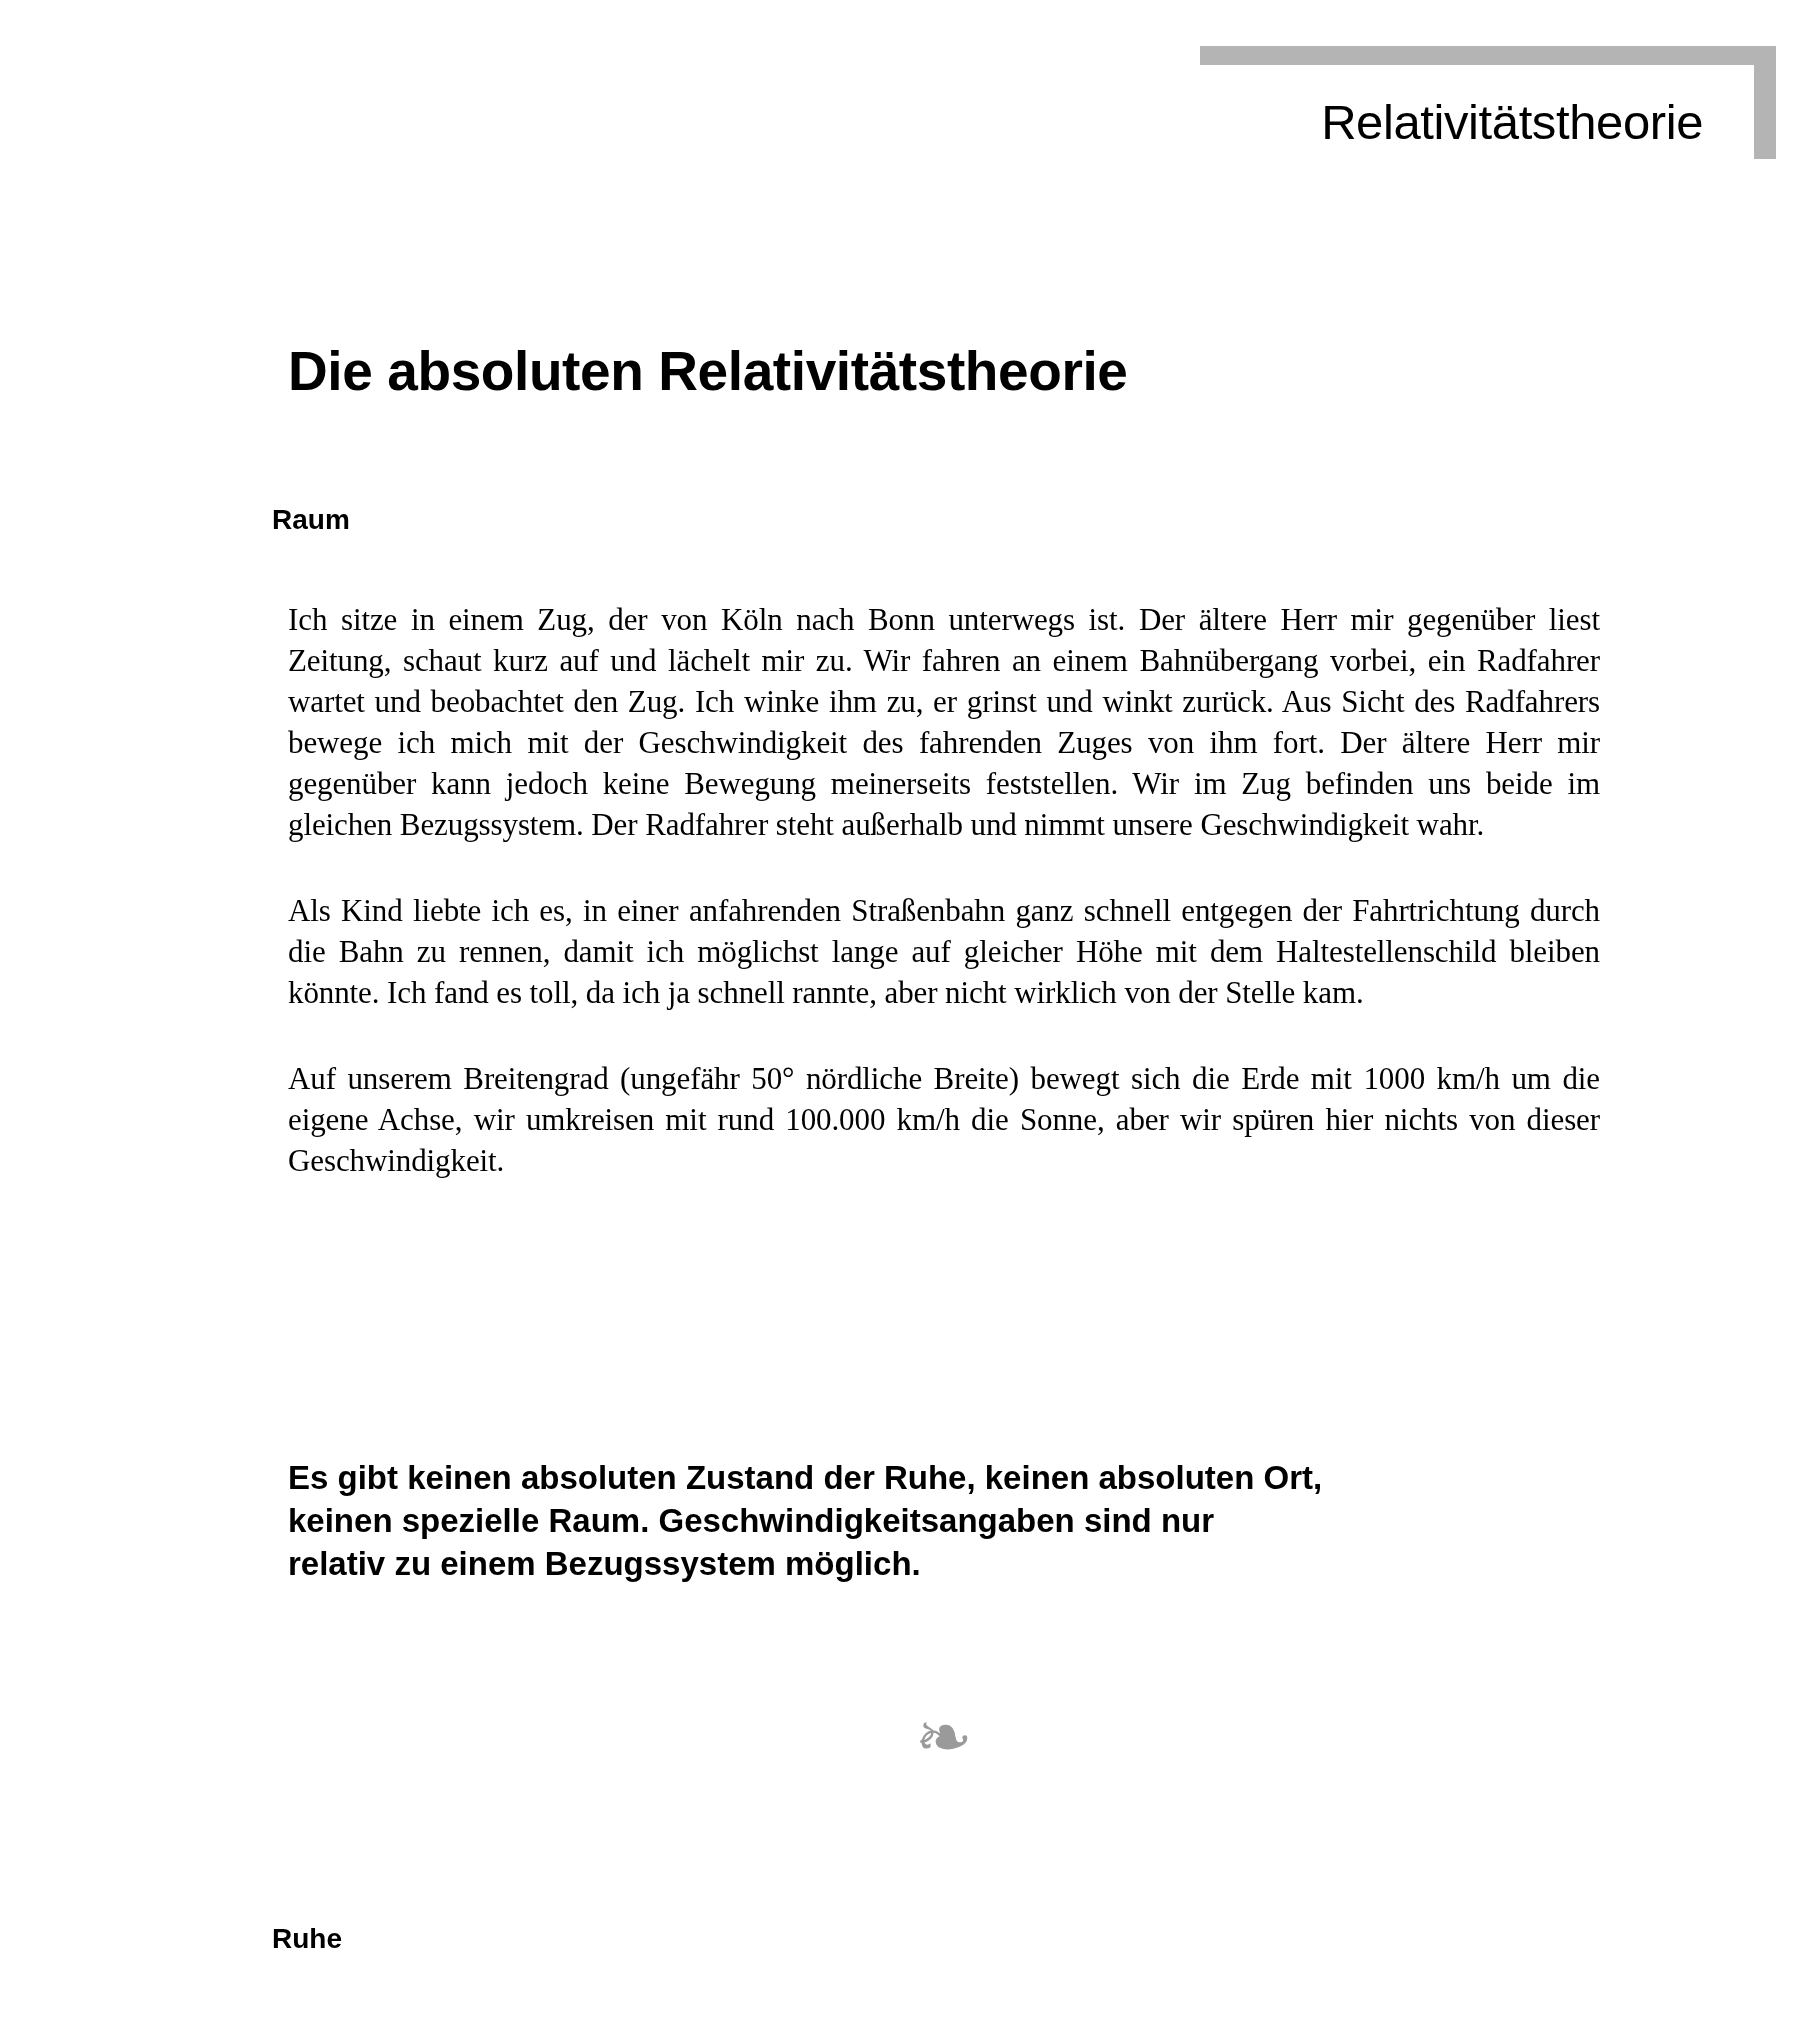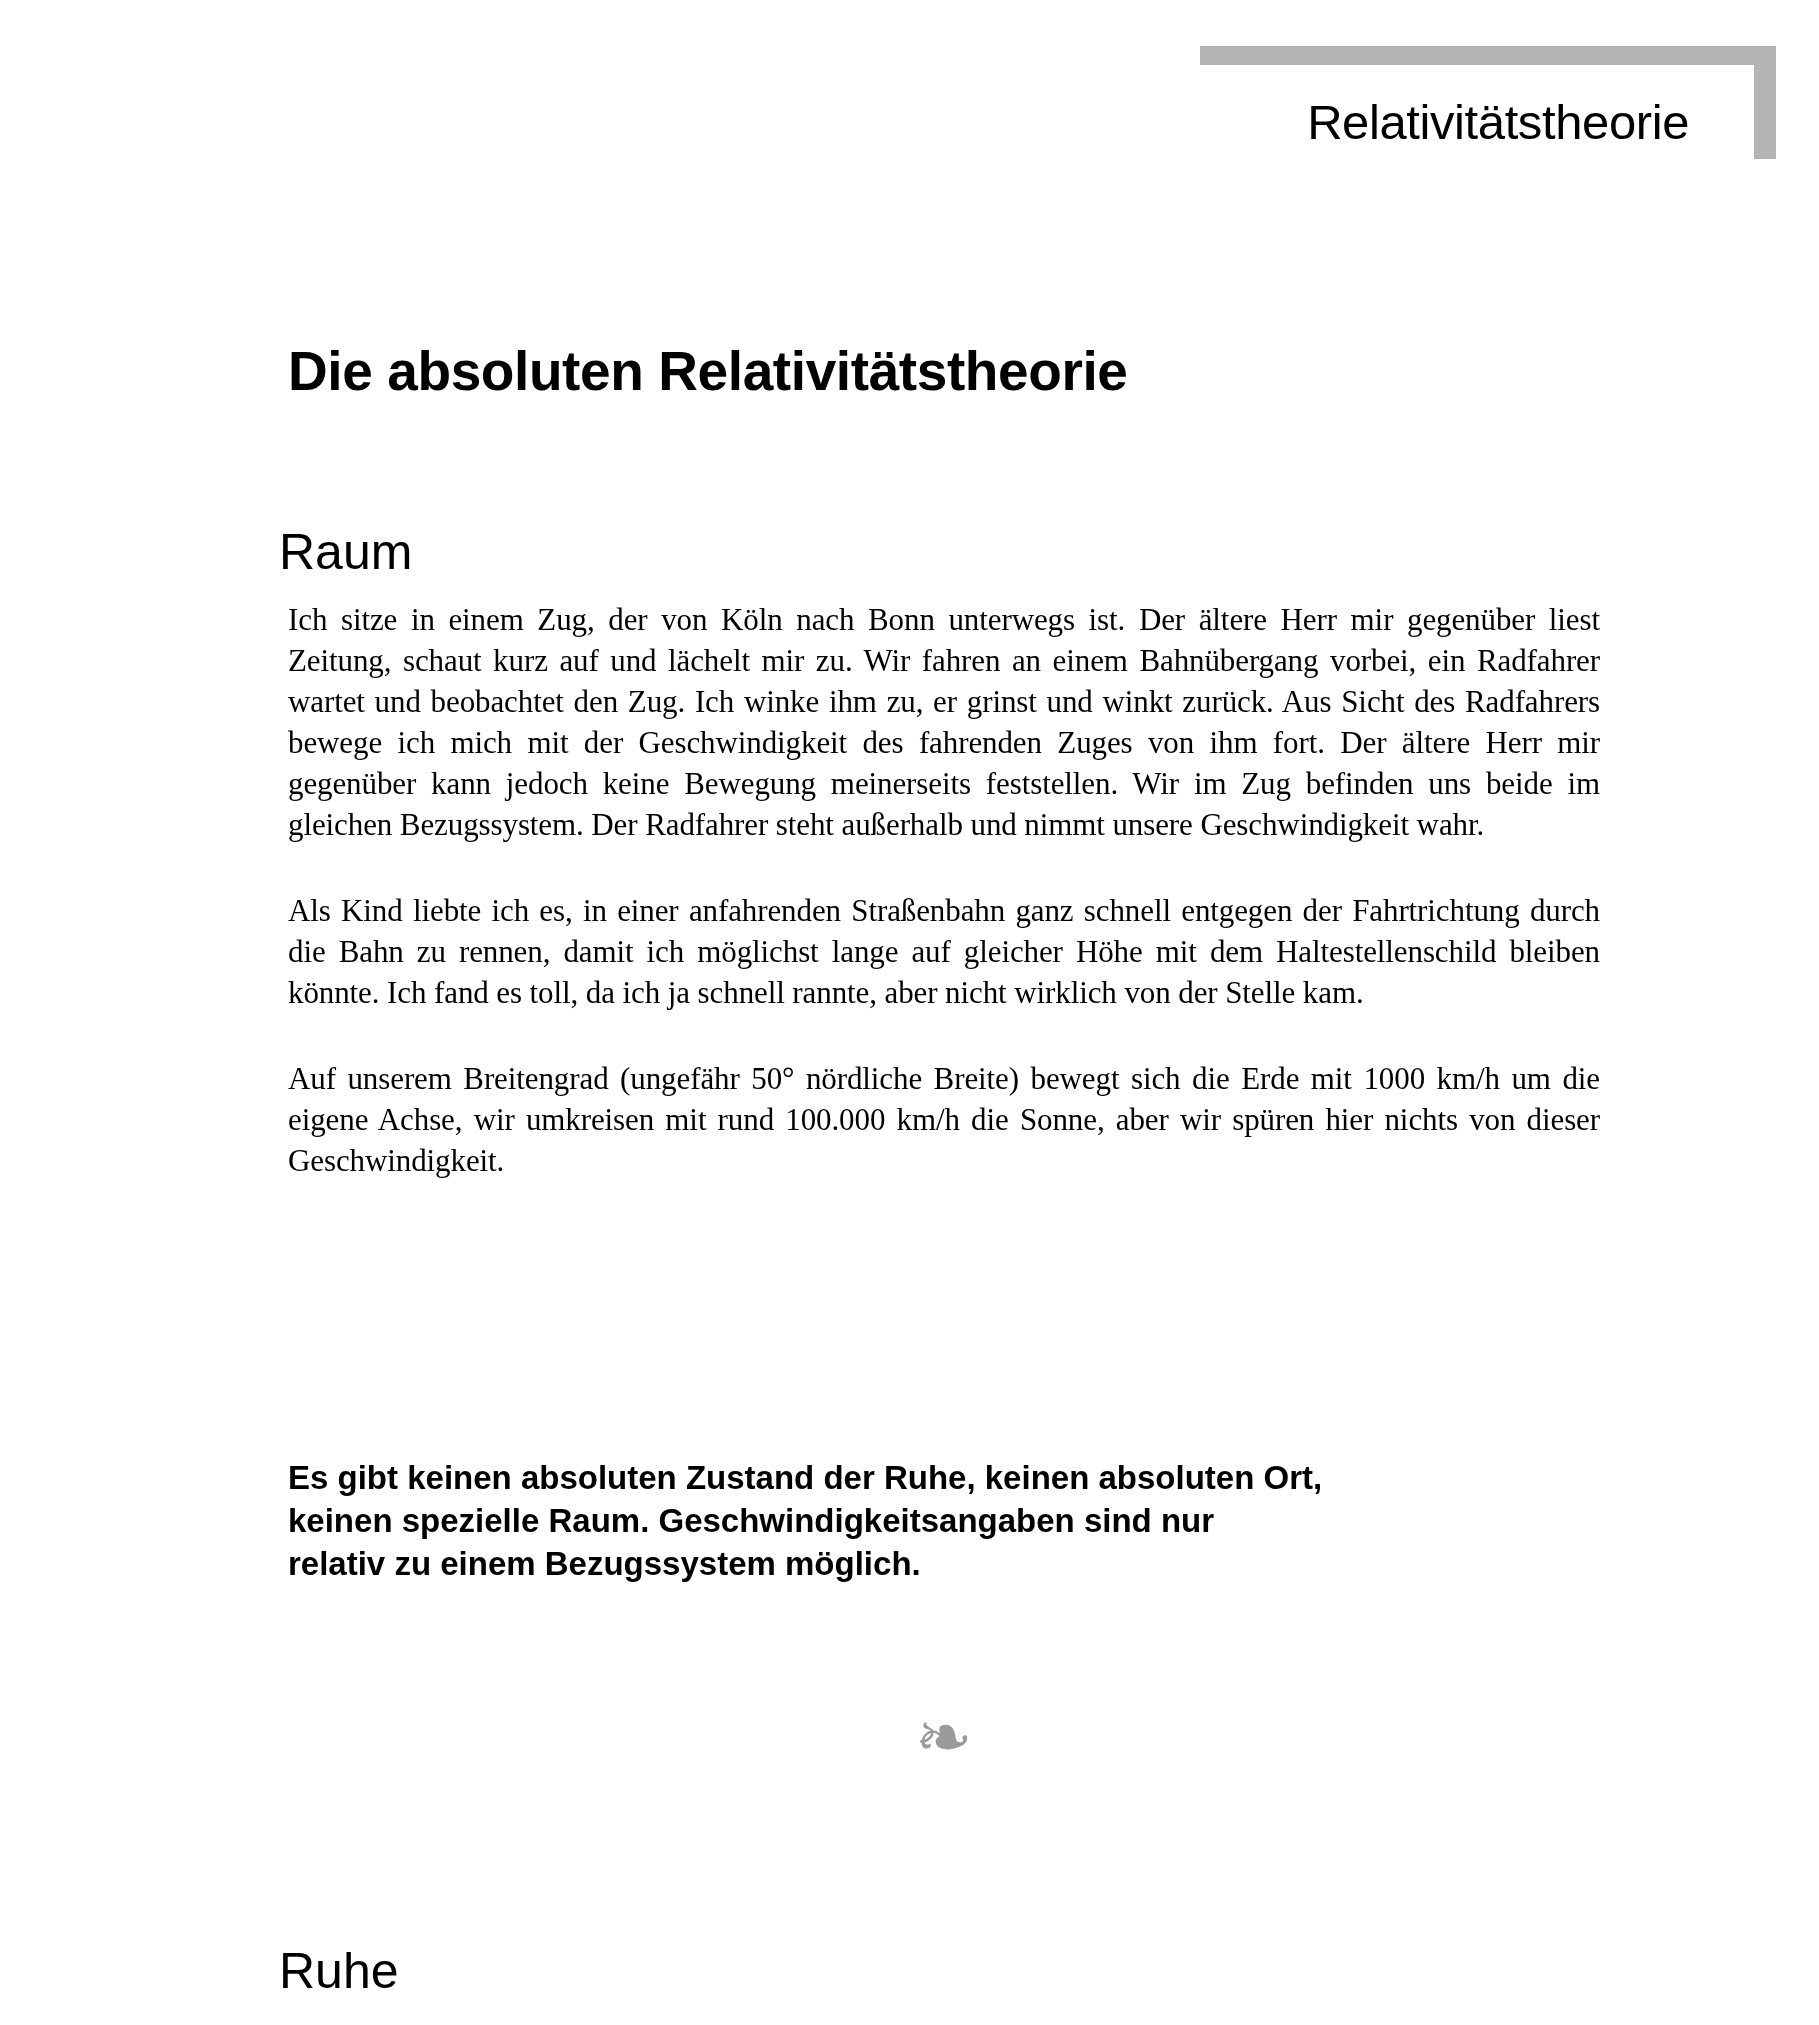--- a/index.html
+++ b/index.html
@@ -20,39 +20,39 @@
     background: #b4b4b4;
   }
   .bar-v {
     position: absolute;
     left: 1754px; top: 46px;
     width: 22px; height: 113px;
     background: #b4b4b4;
   }
   .chapter {
     position: absolute;
-    top: 94px; right: 130px;
+    top: 94px; right: 116px;
     font-size: 49px;
     font-weight: 400;
     letter-spacing: -0.4px;
     white-space: nowrap;
   }
   .title {
     position: absolute;
     left: 288px; top: 302px;
     font-size: 55px;
     font-weight: 700;
     letter-spacing: -0.4px;
     white-space: nowrap;
   }
   .sec-heading {
     position: absolute;
-    left: 279px;
-    font-size: 50px;
-    font-weight: 400;
+    left: 272px;
+    font-size: 28px;
+    font-weight: 700;
   }
   .h-raum  { top: 481px; }
   .h-licht { top: 1900px; }
   .textblock {
     position: absolute;
     left: 288px;
     width: 1312px;
     font-size: 31px;
     line-height: 41px;
     text-align: justify;

